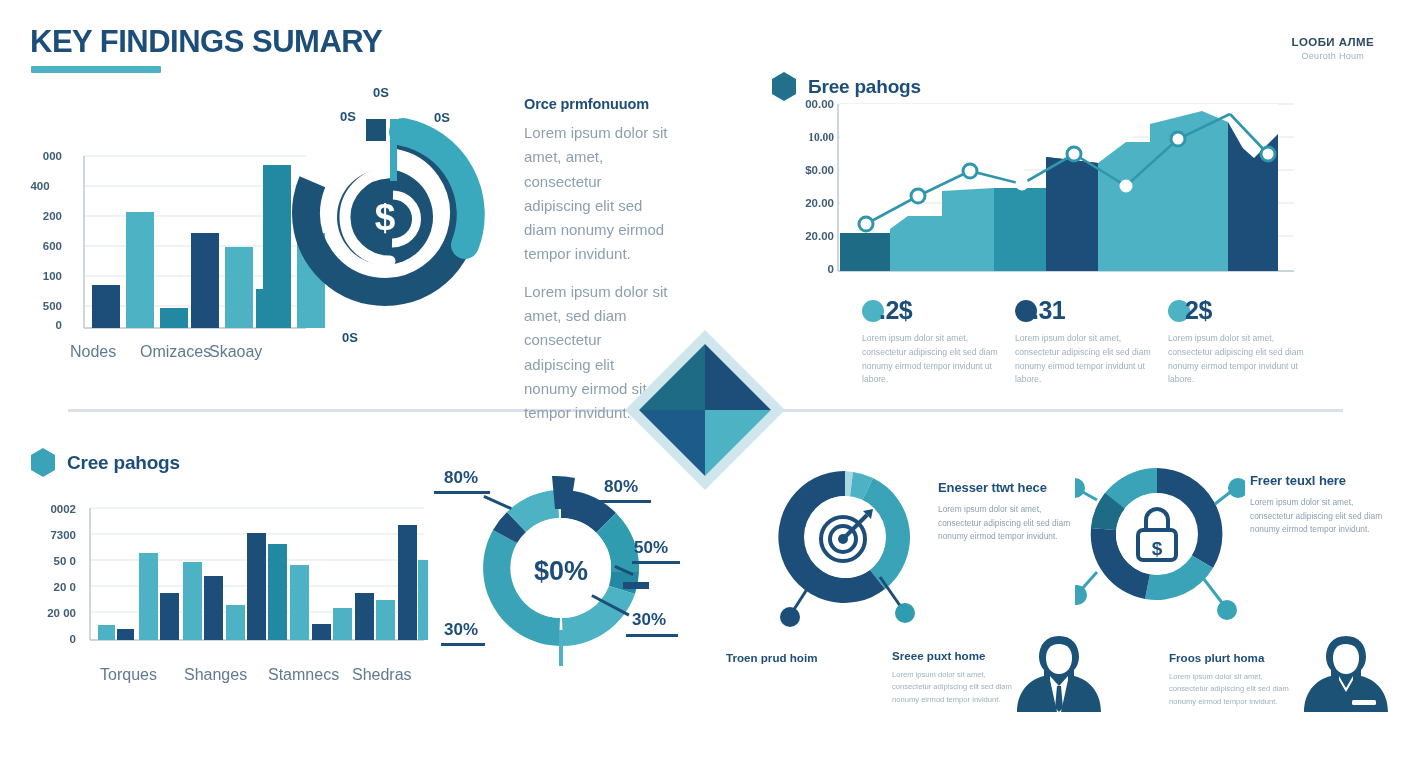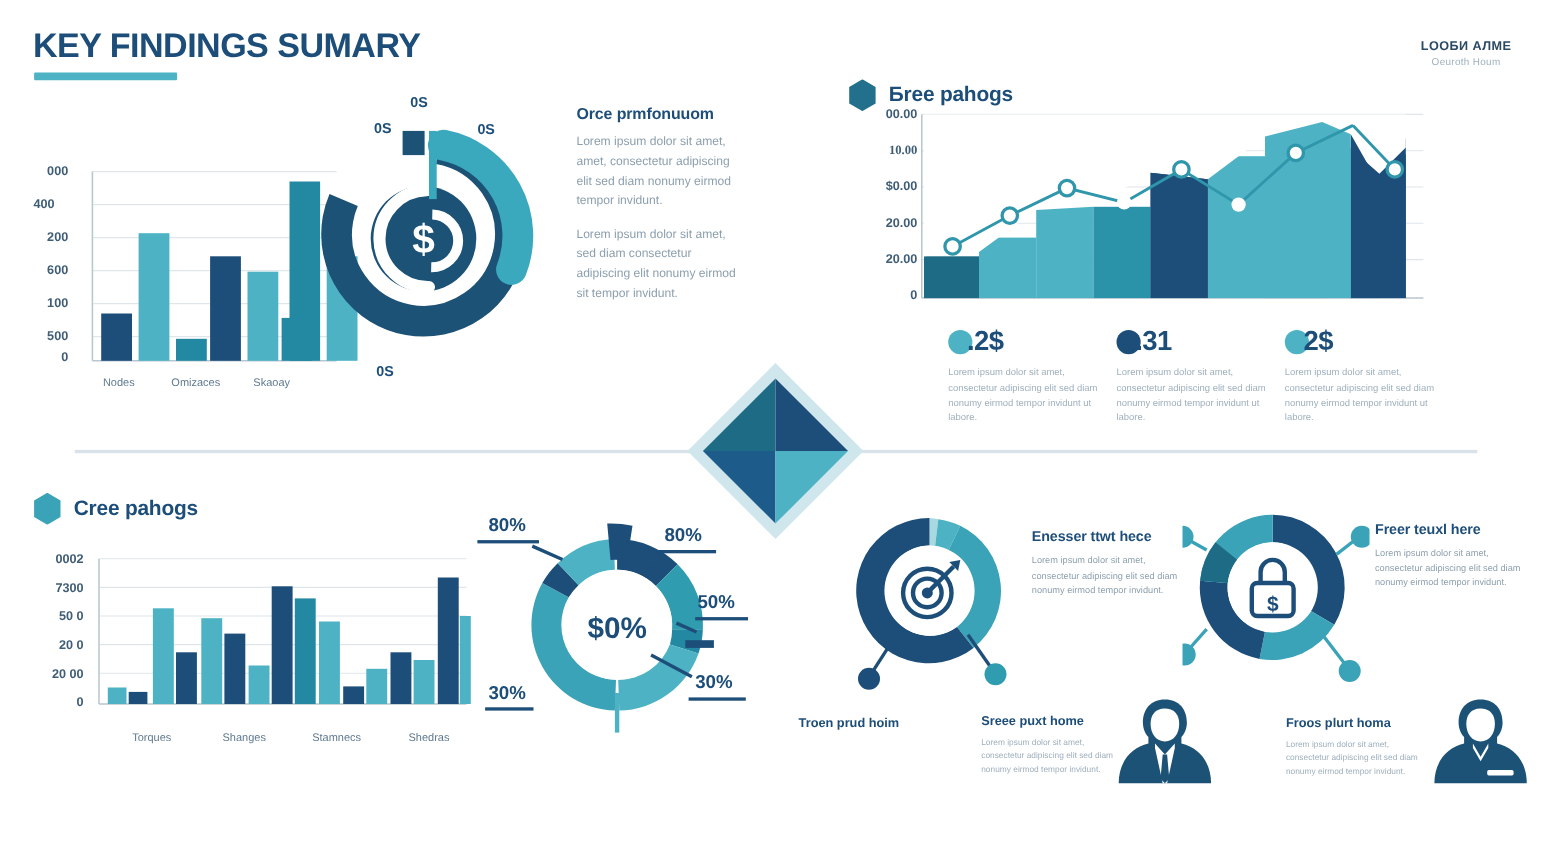--- a/index.html
+++ b/index.html
@@ -34,25 +34,25 @@
   .hexicon { width:26px; height:29px; display:block; }
   .sec-head .lbl { font-size:19px; font-weight:bold; color:#1d4e79; letter-spacing:-0.2px; }
 
   
   .brand { position:absolute; right:34px; top:36px; text-align:center; }
   .brand .b1 { font-size:11.5px; font-weight:bold; color:#2c4a63; letter-spacing:0.4px; }
   .brand .b2 { font-size:9px; color:#9fb0bd; margin-top:3px; letter-spacing:0.3px; }
 
   
   .axis-lbl { position:absolute; font-size:11.5px; font-weight:bold; color:#3f5d76; text-align:right; }
-  .cat-lbl  { position:absolute; font-size:10px; color:#5f7a91; text-align:center; }
+  .cat-lbl  { position:absolute; font-size:16px; color:#5f7a91; }
 
   
   .tb-title { font-size:14.5px; font-weight:bold; color:#1d4e79; margin-bottom:9px; letter-spacing:-0.1px; }
-  .tb-p { font-size:11px; line-height:1.62; color:#8c9fae; }
+  .tb-p { font-size:15px; line-height:1.62; color:#8c9fae; }
   .tb-p + .tb-p { margin-top:13px; }
 
   
   .kpi { position:absolute; width:150px; }
   .kpi-head { display:flex; align-items:center; gap:2px; }
   .kpi-dot { width:22px; height:22px; border-radius:50%; display:block; }
   .kpi-val { font-size:25px; font-weight:bold; color:#1d4e79; letter-spacing:-0.5px; margin-left:-7px; }
   .kpi-body { font-size:8.6px; line-height:1.6; color:#9fb0bd; margin-top:7px; }
 
   

